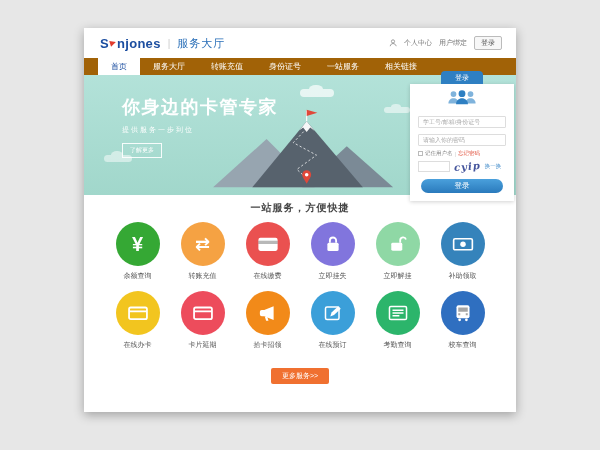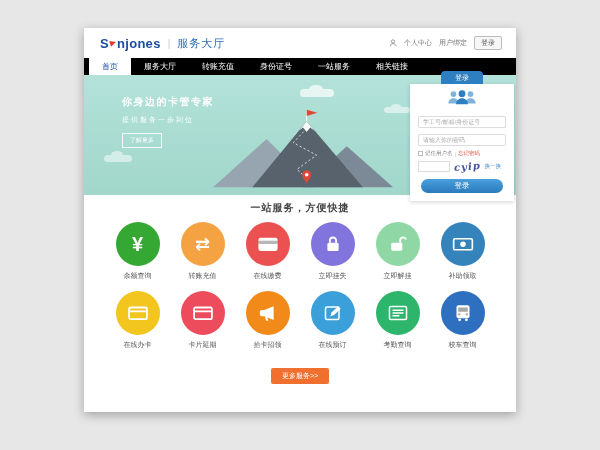--- a/index.html
+++ b/index.html
@@ -18,27 +18,27 @@
   .logo { display:flex; align-items:center; cursor:pointer; }
   .logo-s,.logo-rest { font-size:13px; font-weight:bold; color:#1c4ea0; letter-spacing:.3px; }
   .logo-swoosh { display:inline-block; width:0; height:0; border-left:6px solid #e03c2e;
     border-top:3px solid transparent; border-bottom:3px solid transparent; transform:rotate(-18deg); margin:0 1px; }
   .logo-divider { color:#ccc; font-size:10px; margin:0 7px; }
   .logo-subtitle { color:#2a6fb8; font-size:11px; letter-spacing:1px; }
   .topbar { position:absolute; right:14px; top:0; height:30px; display:flex; align-items:center; gap:7px; font-size:7px; color:#777; }
   .topbar-link { cursor:pointer; }
   .login-box { border:1px solid #bbb; background:#f7f7f7; color:#555; padding:1px 6px; border-radius:2px; cursor:pointer; }
   
-  .nav { height:17px; background:#000000; display:flex; align-items:stretch; padding-left:5px; font-size:8px; color:#fff; }
+  .nav { height:17px; background:#a16207; display:flex; align-items:stretch; padding-left:14px; font-size:8px; color:#fff; }
   .nav-item { padding:0 13px; display:flex; align-items:center; cursor:pointer; }
   .nav-item.active { background:#fff; color:#1c4ea0; }
   
   .banner { height:120px; background:linear-gradient(#b3e2d9,#a1d7cb); position:relative; overflow:hidden; }
   .hero { position:absolute; left:38px; top:20px; color:#fff; z-index:2; }
-  .hero-title { font-size:10px; font-weight:bold; letter-spacing:1.5px; }
+  .hero-title { font-size:18px; font-weight:bold; letter-spacing:1.5px; }
   .hero-subtitle { font-size:7px; margin-top:6px; letter-spacing:2px; opacity:.95; }
   .hero-cta { display:inline-block; margin-top:8px; border:1px solid rgba(255,255,255,.9); font-size:6px; padding:2px 7px; cursor:pointer; }
   .mountains { position:absolute; left:120px; bottom:6px; z-index:1; }
   .cloud { position:absolute; background:#fff; border-radius:10px; opacity:.7; }
   .cloud::before { content:''; position:absolute; left:25%; top:-55%; width:42%; height:110%; background:#fff; border-radius:50%; }
   
   .login-panel { position:absolute; left:326px; top:43px; width:104px; z-index:5; }
   .login-tab { position:relative; margin:0 auto; width:42px; height:13px; background:#2e7fc2; border-radius:4px 4px 0 0;
     color:#fff; font-size:7px; display:flex; align-items:center; justify-content:center; cursor:pointer; }
   .login-body { background:#fff; box-shadow:0 1px 4px rgba(0,0,0,.18); padding:5px 8px 8px; }

